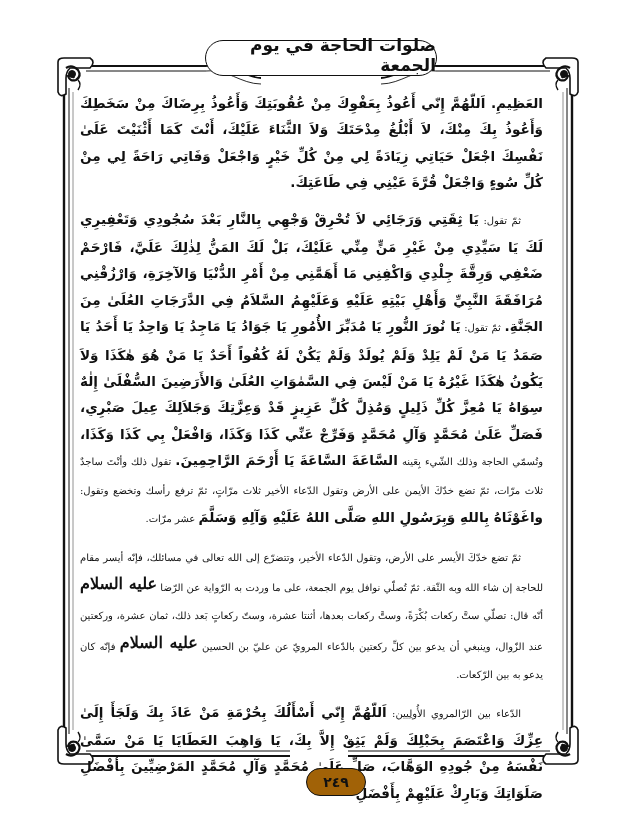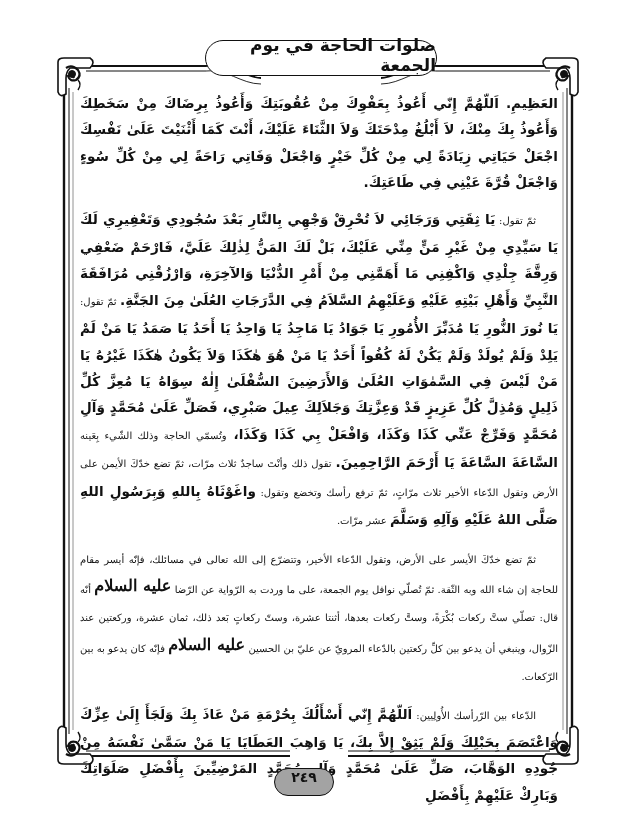--- a/index.html
+++ b/index.html
@@ -45,29 +45,29 @@
     }
     .title-cartouche span {
       font-family: "DejaVu Sans", sans-serif;
       font-weight: bold;
       font-size: 17px;
       direction: rtl;
       letter-spacing: 0;
     }
     .page-number {
       position: absolute;
-      left: 274px;
+      left: 306px;
       top: 768px;
       width: 58px;
       height: 26px;
       border: 1.6px solid #111;
       border-radius: 14px;
-      background: #a3a3a3;
+      background: #a16207;
       display: flex;
-      align-items: flex-start;
+      align-items: center;
       justify-content: center;
       z-index: 3;
     }
     .page-number span {
       font-family: "DejaVu Sans", sans-serif;
       font-weight: bold;
       font-size: 14px;
       letter-spacing: 2px;
     }
     .content {
@@ -78,21 +78,21 @@
       height: 660px;
       direction: rtl;
       text-align: justify;
       text-align-last: right;
       font-family: "DejaVu Serif", serif;
       font-size: 14px;
       line-height: 26.4px;
       z-index: 2;
     }
     .para {
-      margin: 0 0 10px 0;
+      margin: 0 15px 10px 0;
     }
     .para.indent {
       text-indent: 22px;
     }
     .dua {
       font-family: "DejaVu Sans", sans-serif;
       font-weight: bold;
       font-size: 13.6px;
     }
     .narr {
@@ -185,19 +185,19 @@
 
   <p class="para indent">
     <span class="narr">ثمّ تقول: </span><span class="dua">يَا ثِقَتِي وَرَجَائِي لاَ تُحْرِقْ وَجْهِي بِالنَّارِ بَعْدَ سُجُودِي وَتَعْفِيرِي لَكَ يَا سَيِّدِي مِنْ غَيْرِ مَنٍّ مِنِّي عَلَيْكَ، بَلْ لَكَ المَنُّ لِذٰلِكَ عَلَيَّ، فَارْحَمْ ضَعْفِي وَرِقَّةَ جِلْدِي وَاكْفِنِي مَا أَهَمَّنِي مِنْ أَمْرِ الدُّنْيَا وَالآخِرَةِ، وَارْزُقْنِي مُرَافَقَةَ النَّبِيِّ وَأَهْلِ بَيْتِهِ عَلَيْهِ وَعَلَيْهِمُ السَّلاَمُ فِي الدَّرَجَاتِ العُلَىٰ مِنَ الجَنَّةِ.</span><span class="narr"> ثمّ تقول: </span><span class="dua">يَا نُورَ النُّورِ يَا مُدَبِّرَ الأُمُورِ يَا جَوَادُ يَا مَاجِدُ يَا وَاحِدُ يَا أَحَدُ يَا صَمَدُ يَا مَنْ لَمْ يَلِدْ وَلَمْ يُولَدْ وَلَمْ يَكُنْ لَهُ كُفُواً أَحَدٌ يَا مَنْ هُوَ هٰكَذَا وَلاَ يَكُونُ هٰكَذَا غَيْرُهُ يَا مَنْ لَيْسَ فِي السَّمٰوَاتِ العُلَىٰ وَالأَرَضِينَ السُّفْلَىٰ إِلٰهٌ سِوَاهُ يَا مُعِزَّ كُلِّ ذَلِيلٍ وَمُذِلَّ كُلِّ عَزِيزٍ قَدْ وَعِزَّتِكَ وَجَلاَلِكَ عِيلَ صَبْرِي، فَصَلِّ عَلَىٰ مُحَمَّدٍ وَآلِ مُحَمَّدٍ وَفَرِّجْ عَنِّي كَذَا وَكَذَا، وَافْعَلْ بِي كَذَا وَكَذَا، </span><span class="narr">وتُسمّي الحاجة وذلك الشّيء بِعَينه </span><span class="dua">السَّاعَةَ السَّاعَةَ يَا أَرْحَمَ الرَّاحِمِينَ.</span><span class="narr"> تقول ذلك وأنْتَ ساجدٌ ثلاث مرّات، ثمّ تضع خدّكَ الأيمن على الأرض وتقول الدّعاء الأخير ثلاث مرّاتٍ، ثمّ ترفع رأسك وتخضع وتقول: </span><span class="dua">واغَوْثَاهُ بِاللهِ وَبِرَسُولِ اللهِ صَلَّى اللهُ عَلَيْهِ وَآلِهِ وَسَلَّمَ</span><span class="narr"> عشر مرّات.</span>
   </p>
 
   <p class="para indent">
     <span class="narr">ثمّ تضع خدّكَ الأيسر على الأرض، وتقول الدّعاء الأخير، وتتضرّع إلى الله تعالى في مسائلك، فإنّه أيسر مقام للحاجة إن شاء الله وبه الثّقة. ثمّ تُصلّي نوافل يوم الجمعة، على ما وردت به الرّواية عن الرّضا </span><span class="honor">عليه السلام</span><span class="narr"> أنّه قال: تصلّي ستَّ ركعات بُكْرَةً، وستَّ ركعات بعدها، أثنتا عشرة، وستّ ركعاتٍ بَعد ذلك، ثمان عشرة، وركعتين عند الزّوال، وينبغي أن يدعو بين كلِّ ركعتين بالدّعاء المرويّ عن عليّ بن الحسين </span><span class="honor">عليه السلام</span><span class="narr"> فإنّه كان يدعو به بين الرّكعات.</span>
   </p>
 
   <p class="para indent">
-    <span class="narr">الدّعاء بين الرّرأسك الأُولِيين: </span><span class="dua">اَللّهُمَّ إِنّي أَسْأَلُكَ بِحُرْمَةِ مَنْ عَاذَ بِكَ وَلَجَأَ إِلَىٰ عِزِّكَ وَاعْتَصَمَ بِحَبْلِكَ وَلَمْ يَثِقْ إِلاَّ بِكَ، يَا وَاهِبَ العَطَايَا يَا مَنْ سَمَّىٰ نَفْسَهُ مِنْ جُودِهِ الوَهَّابَ، صَلِّ عَلَىٰ مُحَمَّدٍ وَآلِ مُحَمَّدٍ المَرْضِيِّينَ بِأَفْضَلِ صَلَوَاتِكَ وَبَارِكْ عَلَيْهِمْ بِأَفْضَلِ</span>
+    <span class="narr">الدّعاء بين الرّالمروي الأُولِيين: </span><span class="dua">اَللّهُمَّ إِنّي أَسْأَلُكَ بِحُرْمَةِ مَنْ عَاذَ بِكَ وَلَجَأَ إِلَىٰ عِزِّكَ وَاعْتَصَمَ بِحَبْلِكَ وَلَمْ يَثِقْ إِلاَّ بِكَ، يَا وَاهِبَ العَطَايَا يَا مَنْ سَمَّىٰ نَفْسَهُ مِنْ جُودِهِ الوَهَّابَ، صَلِّ عَلَىٰ مُحَمَّدٍ وَآلِ مُحَمَّدٍ المَرْضِيِّينَ بِأَفْضَلِ صَلَوَاتِكَ وَبَارِكْ عَلَيْهِمْ بِأَفْضَلِ</span>
   </p>
 </div>
 
 <div class="page-number">
   <span>٢٤٩</span>
 </div>
 
 </body></html>

